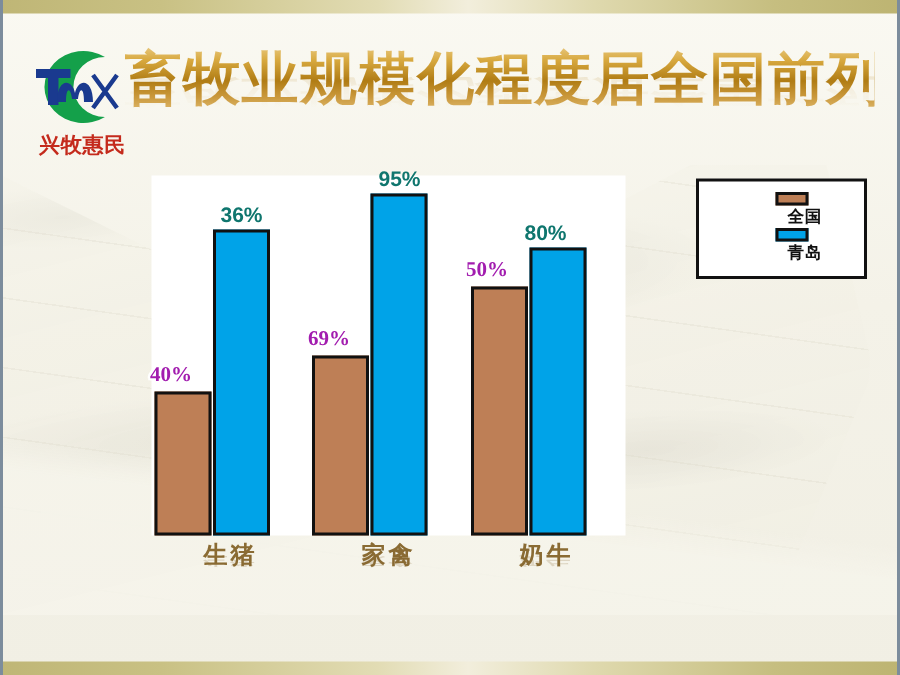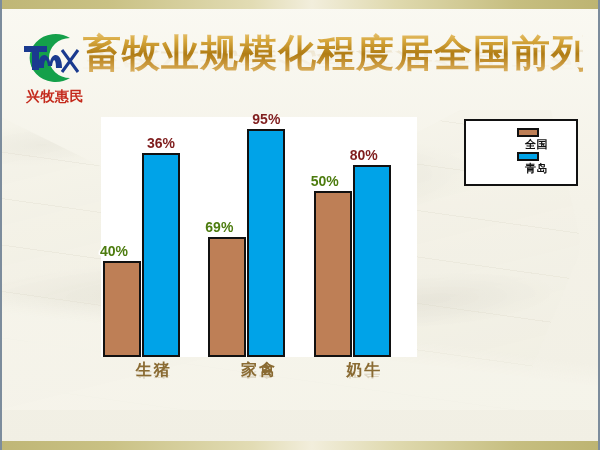--- a/index.html
+++ b/index.html
@@ -107,27 +107,28 @@
     box-sizing:border-box;
   }
   .bar.national { background:#BE7F56; }
   .bar.qingdao  { background:#00A3E8; }
   .blabel {
     position:absolute; font-size:14px; font-weight:bold;
     font-family:"Liberation Sans", sans-serif; white-space:nowrap;
     line-height:14px;
   }
   .blabel.nat {
-    color:#4d7c0f;
+    color:#a21caf;
     text-shadow: -1.4px -1.4px 0 #fff, 1.4px -1.4px 0 #fff,
                  -1.4px 1.4px 0 #fff, 1.4px 1.4px 0 #fff,
                   0 -1.6px 0 #fff, 0 1.6px 0 #fff,
                  -1.6px 0 0 #fff, 1.6px 0 0 #fff;
-  }
-  .blabel.qd { color:#7f1d1d;margin-top:20px; }
+    font-family: Liberation Serif, serif;
+  }
+  .blabel.qd { color:#0f766e;margin-top:20px; }
 
   
   .cat {
     position:absolute; top:360px; text-align:center;
     font-family:"Liberation Serif", serif; font-size:16px; font-weight:bold;
     color:#8A6B33; z-index:5; letter-spacing:2px;
   }
   .cat-refl {
     position:absolute; top:379px; text-align:center;
     font-family:"Liberation Serif", serif; font-size:16px; font-weight:bold;

